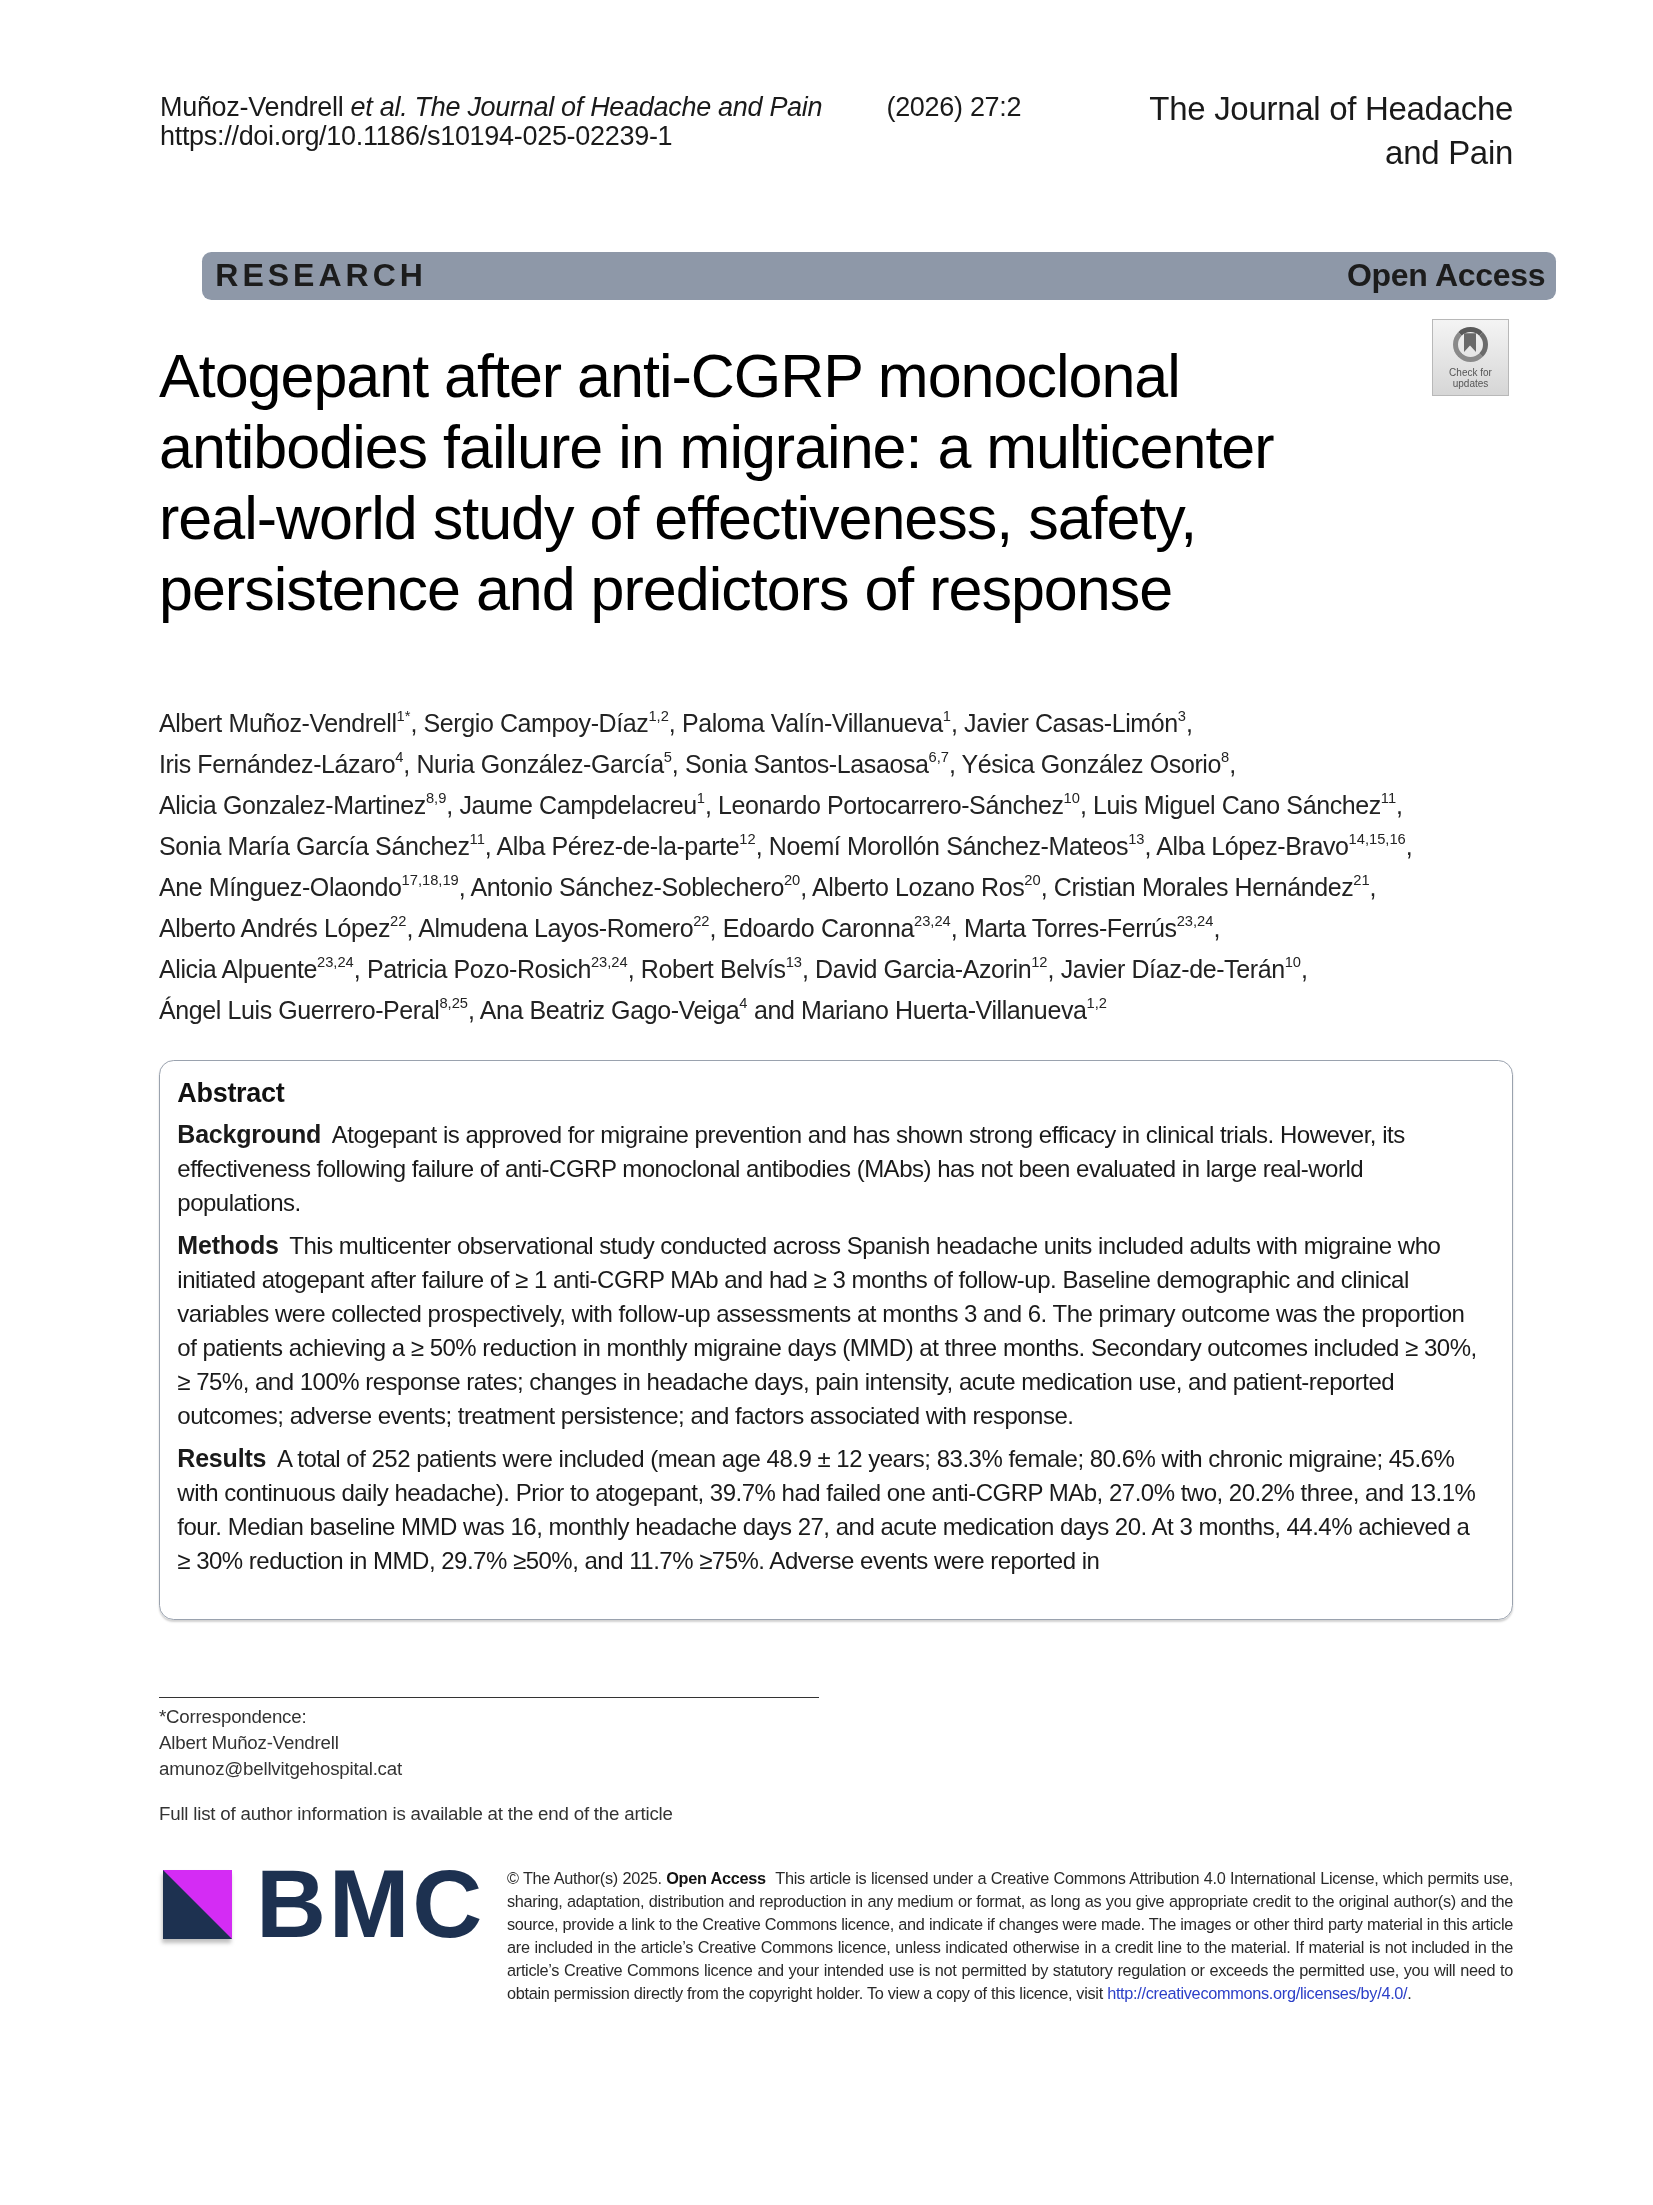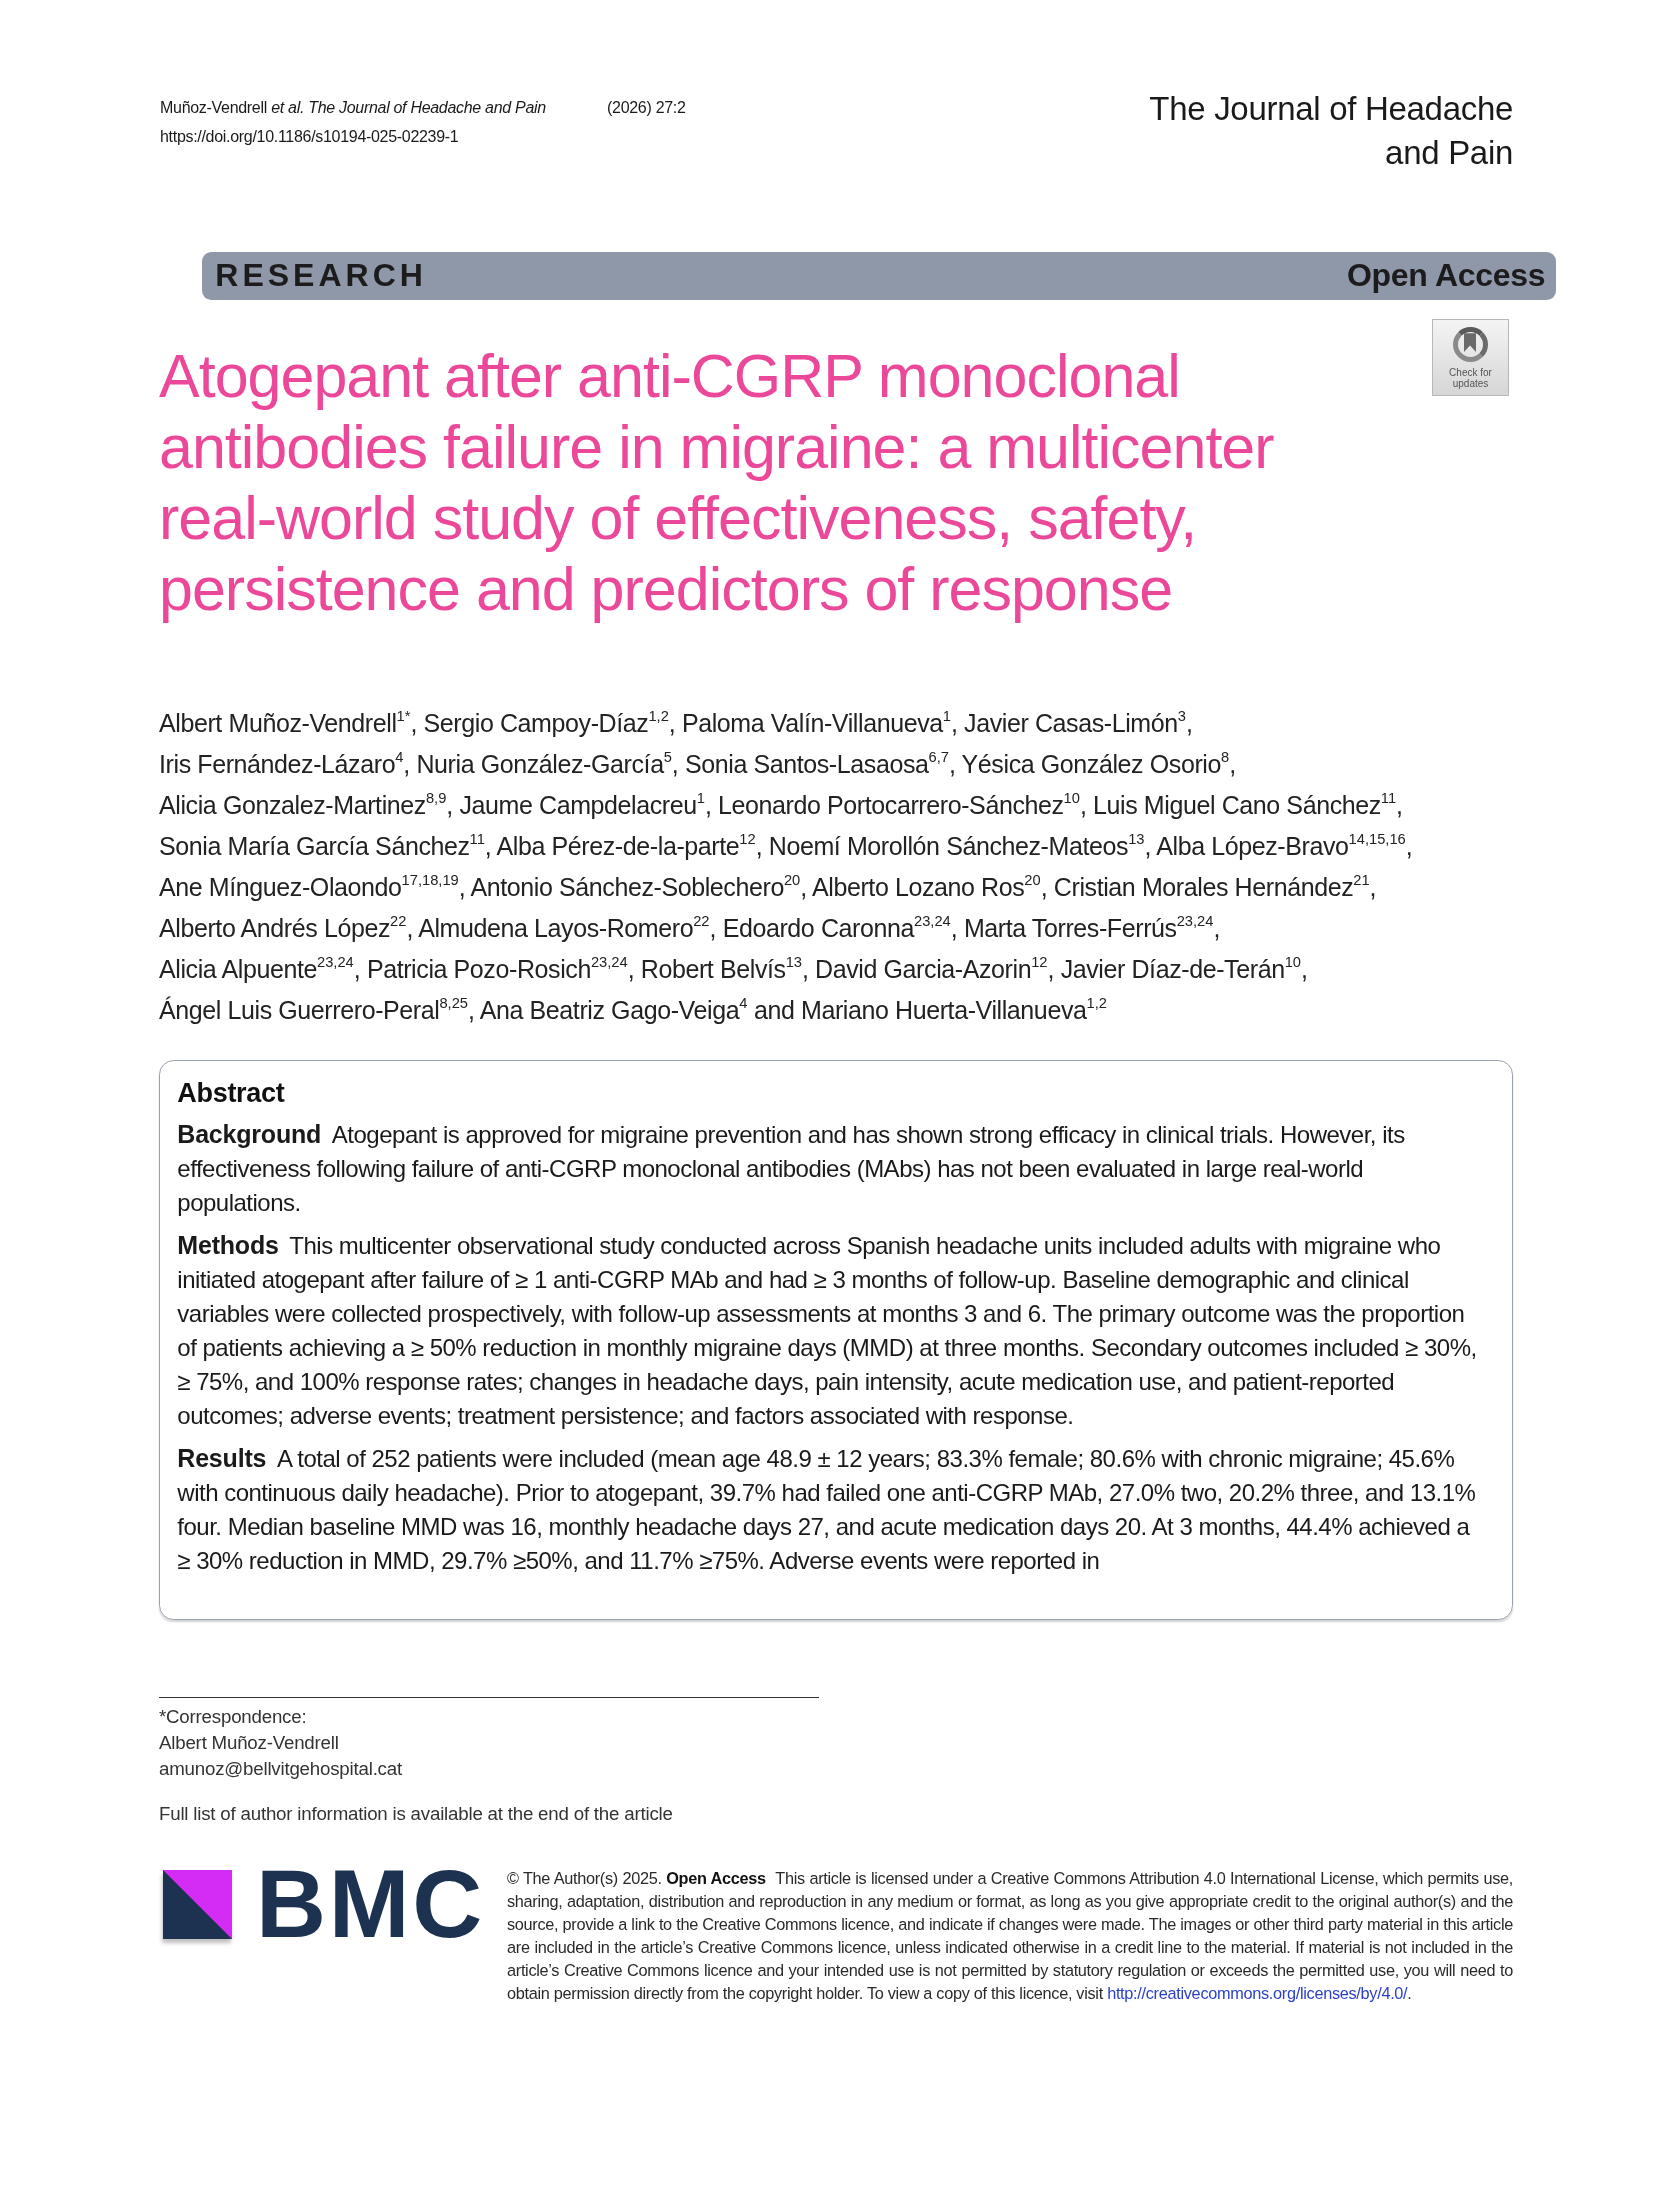--- a/index.html
+++ b/index.html
@@ -1,30 +1,30 @@
 <!DOCTYPE html>
 <html style="font-size:10.7px"><head>
 <meta charset="utf-8">
 <style>
   html, body { margin: 0; padding: 0; background: #ffffff; }
   body { width: 1654px; height: 2205px; position: relative; overflow: hidden;
          font-family: "Liberation Sans", sans-serif; color: #1a1a1a; }
   .abs { position: absolute; }
-  .hdr-left { left: 160px; top: 93px; font-size: 16px; line-height: 29px; color: #1a1a1a; letter-spacing: -0.3px; }
+  .hdr-left { left: 160px; top: 93px; font-size: 27px; line-height: 29px; color: #1a1a1a; letter-spacing: -0.3px; }
   .hdr-left .it { font-style: italic; }
   .hdr-left .vol { margin-left: 57px; }
   .journal-name { right: 141px; top: 87px; width: 467px; text-align: right; font-size: 33px; line-height: 44px; color: #1a1a1a; letter-spacing: -0.3px; }
   .research-bar { left: 159px; top: 252px; width: 1354px; height: 48px; background: #8e98a8; border-radius: 9.3px; margin-left: 43px; }
   .research-label { left: 13.3px; top: 5.3px; font-size: 32px; font-weight: bold; letter-spacing: 4px; color: #1c1c1c; }
   .openaccess-label { right: 10.7px; top: 5.3px; font-size: 32px; font-weight: bold; color: #1c1c1c; letter-spacing: -0.3px; }
   .check-badge { left: 1432px; top: 319px; width: 77px; height: 77px; border: 1.3px solid #b8b8b8; background: linear-gradient(#f4f4f4, #d6d6d6); box-sizing: border-box; }
   .check-badge .ring { position: absolute; left: 20px; top: 6.7px; width: 35px; height: 35px; border-radius: 50%; border: 5.3px solid #8a8a8a; box-sizing: border-box; border-top-color: #5a5a5a; border-right-color: #6b6b6b; }
   .check-badge .flag { position: absolute; left: 31px; top: 13.3px; width: 12px; height: 18.7px; background: #6a6a6a; clip-path: polygon(0 0, 100% 0, 100% 100%, 50% 65%, 0 100%); }
   .check-badge .txt { position: absolute; left: 0; right: 0; top: 47px; text-align: center; font-size: 10px; line-height: 11.3px; color: #555; }
-  .title { left: 159px; top: 341px; width: 1254px; font-size: 61px; line-height: 71px; color: #ec4899; letter-spacing: -1px; }
+  .title { left: 159px; top: 341px; width: 1254px; font-size: 61px; line-height: 71px; color: #000000; letter-spacing: -1px; }
   .authors { left: 159px; top: 687px; width: 1360px; font-size: 25px; line-height: 41px; color: #222; letter-spacing: -0.4px; margin-top: 16px; }
   .authors sup { font-size: 14.7px; vertical-align: 11.3px; line-height: 0; letter-spacing: 0; }
   .abstract-box { left: 159px; top: 1060px; width: 1354px; height: 560px; border: 1.3px solid #9aa2ae; border-radius: 14.7px; box-sizing: border-box; box-shadow: 0 2px 2px rgba(0,0,0,0.18); }
   .abstract-inner { position: absolute; left: 17.3px; top: 17.3px; right: 27px; }
   .abstract-heading { font-size: 27px; font-weight: bold; color: #111; margin-bottom: 8px; letter-spacing: -0.3px; }
   .abstract-para { font-size: 24px; line-height: 34px; color: #1a1a1a; margin: 0 0 8px 0; letter-spacing: -0.5px; }
   .abstract-para .lbl { font-weight: bold; font-size: 25px; margin-right: 10.7px; letter-spacing: -0.2px; }
   .corr-rule { left: 159px; top: 1697px; width: 660px; height: 0; border-top: 1px solid #333; }
   .corr { left: 159px; top: 1704px; font-size: 18.7px; line-height: 26px; color: #333; letter-spacing: -0.2px; }
   .fulllist { left: 159px; top: 1800px; font-size: 18.7px; line-height: 27px; color: #333; letter-spacing: -0.2px; }

